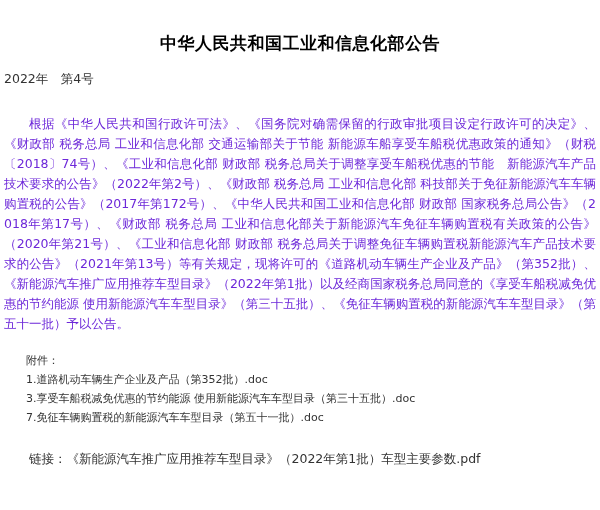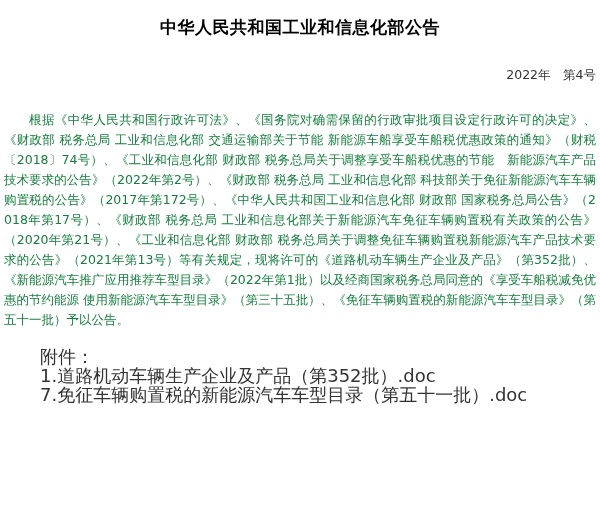--- a/index.html
+++ b/index.html
@@ -10,45 +10,45 @@
     overflow: hidden;
     font-family: "DejaVu Sans", "Liberation Sans", sans-serif;
   }
   .page {
     width: 600px;
     height: 510px;
     padding: 0 4px;
     color: #333333;
   }
   .doc-title {
-    padding-top: 16px;
+    padding-top: 32px;
     text-align: center;
     font-size: 17px;
     font-weight: bold;
     color: #000000;
     letter-spacing: 0.5px;
   }
   .doc-issue {
-    margin-top: 28px;
-    text-align: right;
+    margin-top: 16px;
+    text-align: left;
     font-size: 12.5px;
     color: #333333;
   }
   .doc-body {
     margin-top: 26px;
     font-size: 12.5px;
     line-height: 20px;
     text-align: justify;
     text-indent: 2em;
-    color: #15803d;
+    color: #6d28d9;
     word-break: break-all;
   }
   .attachments {
     margin-top: 17px;
-    font-size: 18px;
+    font-size: 11px;
     line-height: 19px;
     color: #333333;
   }
   .attachments .att-label,
   .attachments .att-item {
     padding-left: 2em;
   }
   .link-line {
     margin-top: 22px;
     padding-left: 2em;
@@ -64,17 +64,19 @@
 
   <h1 class="doc-title">中华人民共和国工业和信息化部公告</h1>
 
   <div class="doc-issue">2022年　第4号</div>
 
   <p class="doc-body">根据《中华人民共和国行政许可法》、《国务院对确需保留的行政审批项目设定行政许可的决定》、《财政部 税务总局 工业和信息化部 交通运输部关于节能 新能源车船享受车船税优惠政策的通知》（财税〔2018〕74号）、《工业和信息化部 财政部 税务总局关于调整享受车船税优惠的节能　新能源汽车产品技术要求的公告》（2022年第2号）、《财政部 税务总局 工业和信息化部 科技部关于免征新能源汽车车辆购置税的公告》（2017年第172号）、《中华人民共和国工业和信息化部 财政部 国家税务总局公告》（2018年第17号）、《财政部 税务总局 工业和信息化部关于新能源汽车免征车辆购置税有关政策的公告》（2020年第21号）、《工业和信息化部 财政部 税务总局关于调整免征车辆购置税新能源汽车产品技术要求的公告》（2021年第13号）等有关规定，现将许可的《道路机动车辆生产企业及产品》（第352批）、《新能源汽车推广应用推荐车型目录》（2022年第1批）以及经商国家税务总局同意的《享受车船税减免优惠的节约能源 使用新能源汽车车型目录》（第三十五批）、《免征车辆购置税的新能源汽车车型目录》（第五十一批）予以公告。</p>
 
   <div class="attachments">
     <div class="att-label">附件：</div>
     <div class="att-item">1.道路机动车辆生产企业及产品（第352批）.doc</div>
+    <div class="att-item">3.享受车船税减免优惠的节约能源 使用新能源汽车车型目录（第三十五批）.doc</div>
     <div class="att-item">7.免征车辆购置税的新能源汽车车型目录（第五十一批）.doc</div>
   </div>
 
+  <div class="link-line">链接：《新能源汽车推广应用推荐车型目录》（2022年第1批）车型主要参数.pdf</div>
 
 </div>
 
 </body></html>

